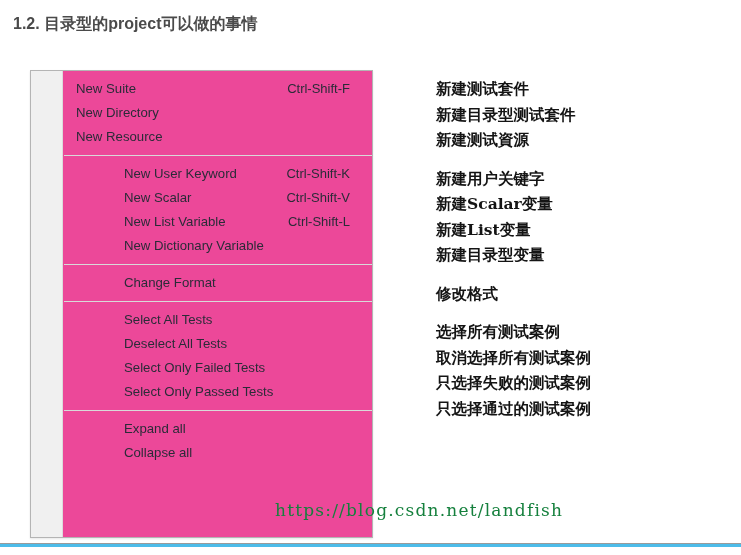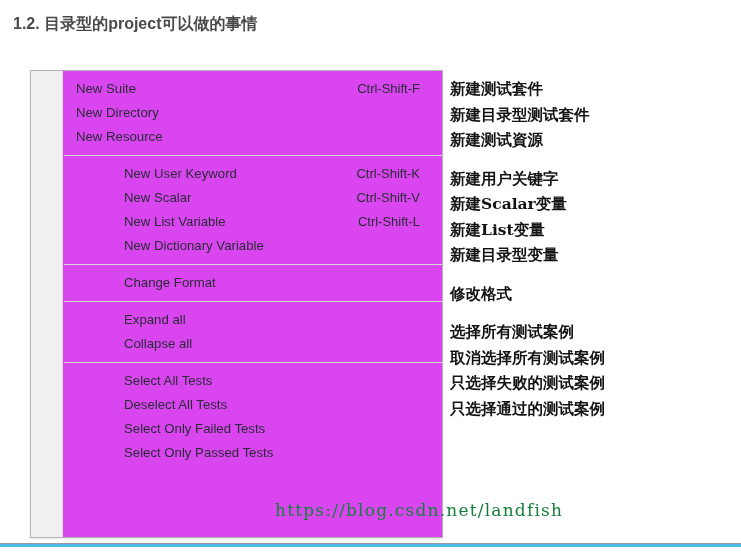--- a/index.html
+++ b/index.html
@@ -25,23 +25,23 @@
     color: #4a4a4a;
     letter-spacing: 0px;
     white-space: nowrap;
   }
 
   
   #context-menu {
     position: absolute;
     left: 30px;
     top: 70px;
-    width: 413px;
+    width: 343px;
     height: 468px;
-    background: #d946ef;
+    background: #ec4899;
     border: 1px solid #b4b4b4;
     box-sizing: border-box;
     box-shadow: 0 1px 2px rgba(0,0,0,0.10);
   }
   #menu-gutter {
     position: absolute;
     left: 0;
     top: 0;
     width: 32px;
     height: 100%;
@@ -83,21 +83,21 @@
     line-height: 24px;
     font-size: 13px;
     color: #2b2b38;
   }
   .group-pad-top { height: 6px; }
   .group-pad-bot { height: 6px; }
 
   
   #annotations {
     position: absolute;
-    left: 450px;
+    left: 436px;
     top: 76px;
     width: 260px;
   }
   .anno-group + .anno-group {
     margin-top: 13px;
   }
   .anno-line {
     font-family: "DejaVu Serif", "Liberation Serif", serif;
     font-weight: bold;
     font-size: 15.5px;
@@ -189,46 +189,46 @@
       <div class="menu-item">
         <span class="label">Change Format</span>
         <span class="shortcut"></span>
       </div>
       <div class="group-pad-bot"></div>
     </div>
 
     <div class="menu-group">
       <div class="group-pad-top"></div>
       <div class="menu-item">
+        <span class="label">Select All Tests</span>
+        <span class="shortcut"></span>
+      </div>
+      <div class="menu-item">
+        <span class="label">Deselect All Tests</span>
+        <span class="shortcut"></span>
+      </div>
+      <div class="menu-item">
+        <span class="label">Select Only Failed Tests</span>
+        <span class="shortcut"></span>
+      </div>
+      <div class="menu-item">
+        <span class="label">Select Only Passed Tests</span>
+        <span class="shortcut"></span>
+      </div>
+      <div class="group-pad-bot"></div>
+    </div>
+
+    <div class="menu-group">
+      <div class="group-pad-top"></div>
+      <div class="menu-item">
         <span class="label">Expand all</span>
         <span class="shortcut"></span>
       </div>
       <div class="menu-item">
         <span class="label">Collapse all</span>
-        <span class="shortcut"></span>
-      </div>
-      <div class="group-pad-bot"></div>
-    </div>
-
-    <div class="menu-group">
-      <div class="group-pad-top"></div>
-      <div class="menu-item">
-        <span class="label">Select All Tests</span>
-        <span class="shortcut"></span>
-      </div>
-      <div class="menu-item">
-        <span class="label">Deselect All Tests</span>
-        <span class="shortcut"></span>
-      </div>
-      <div class="menu-item">
-        <span class="label">Select Only Failed Tests</span>
-        <span class="shortcut"></span>
-      </div>
-      <div class="menu-item">
-        <span class="label">Select Only Passed Tests</span>
         <span class="shortcut"></span>
       </div>
       <div class="group-pad-bot"></div>
     </div>
 
   </div>
 </div>
 
 <div id="annotations">
 

